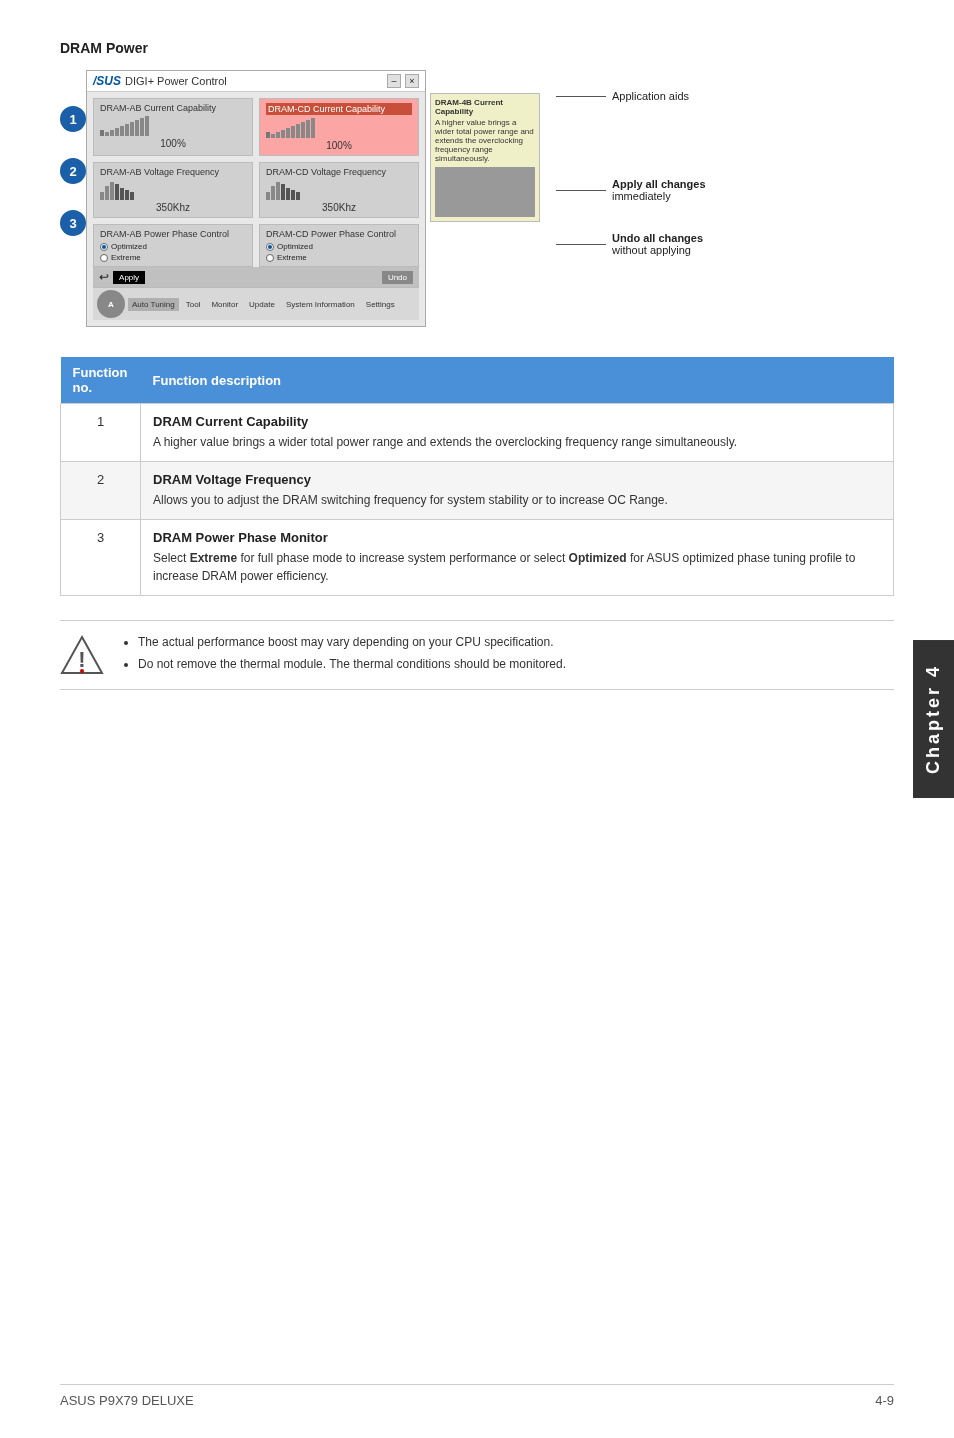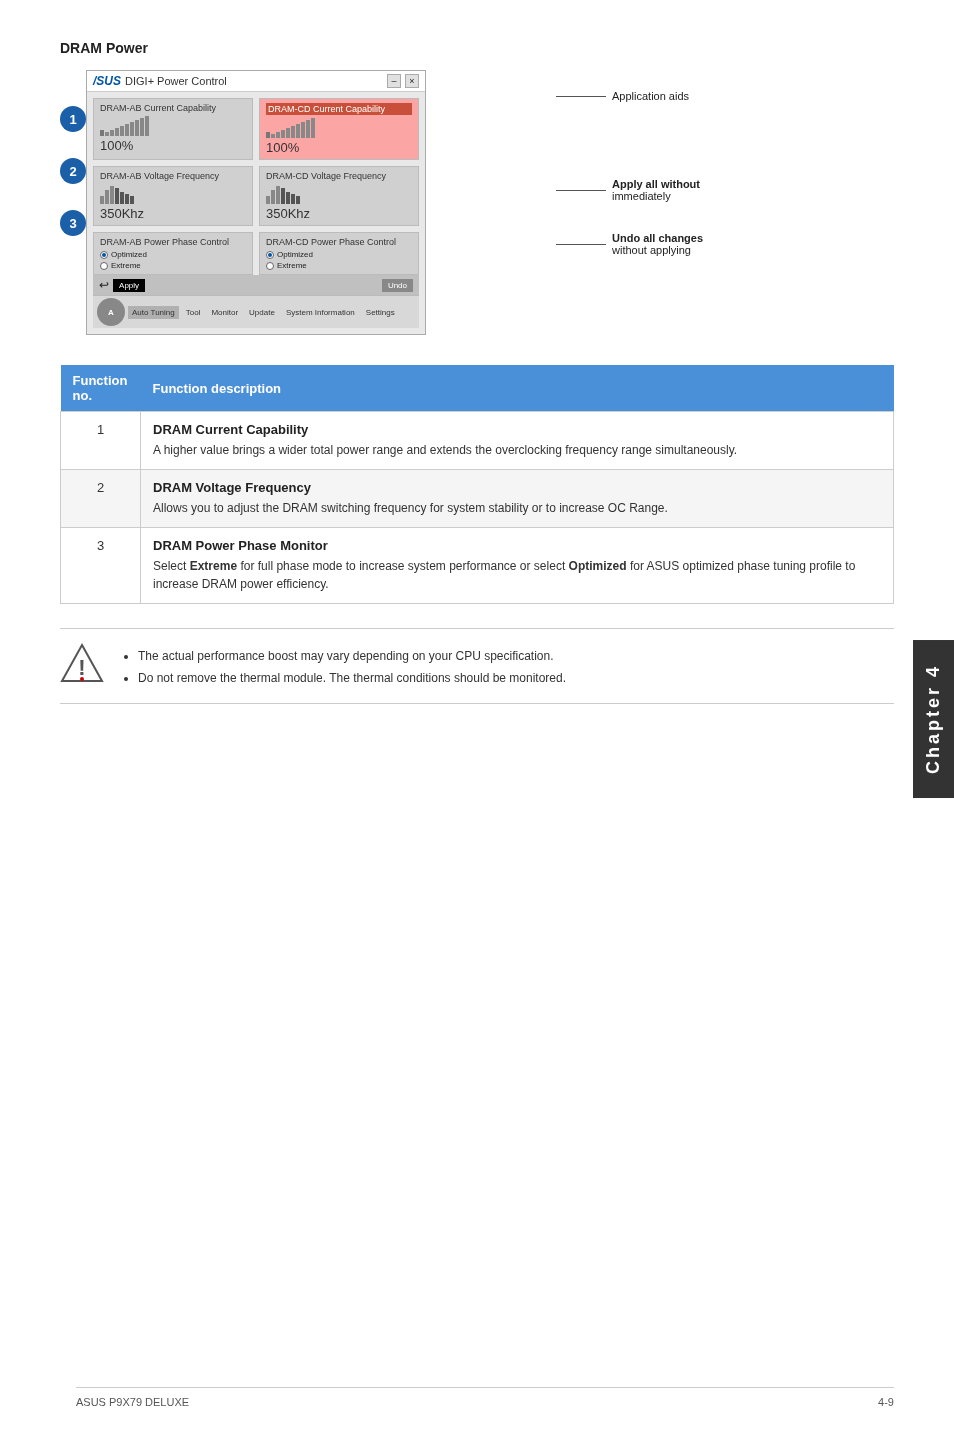--- a/index.html
+++ b/index.html
@@ -117,23 +117,23 @@
       align-items: flex-end;
       gap: 1px;
     }
 
     .bar-segment {
       width: 4px;
       background: #888;
     }
 
     .slider-value {
-      font-size: 13px;
-      color: #333;
-      text-align: left;
+      font-size: 10px;
+      color: #333;
+      text-align: center;
     }
 
     .dram-phase-row {
       display: flex;
       gap: 6px;
     }
 
     .phase-panel {
       background: #d0d0d0;
       border: 1px solid #bbb;
@@ -278,41 +278,40 @@
 
     .warning-icon {
       width: 44px;
       height: 44px;
       flex-shrink: 0;
     }
 
     .note-items {
       list-style: disc;
       padding-left: 18px;
-      margin-top: 6px;
     }
 
     .note-items li {
       font-size: 12px;
       color: #333;
       margin-bottom: 4px;
       line-height: 1.5;
     }
 
     
     .page-footer {
       position: absolute;
       bottom: 30px;
-      left: 76px;
+      left: 60px;
       right: 60px;
       display: flex;
       justify-content: space-between;
       border-top: 1px solid #ccc;
       padding-top: 8px;
-      font-size: 11px;
+      font-size: 13px;
       color: #555;
     }
 
     .ss-numbers {
       display: flex;
       flex-direction: column;
       gap: 0;
       padding-top: 36px;
     }
 
@@ -478,30 +477,36 @@
           </div>
           <div class="nav-item active">Auto Tuning</div>
           <div class="nav-item">Tool</div>
           <div class="nav-item">Monitor</div>
           <div class="nav-item">Update</div>
           <div class="nav-item">System Information</div>
           <div class="nav-item">Settings</div>
         </div>
       </div>
 
+      <div style="position:absolute;top:22px;right:-115px;width:110px;background:#f0f0c8;border:1px solid #bbb;padding:4px;font-size:8px;color:#333;z-index:10;">
+        <div style="font-weight:bold;margin-bottom:2px;">DRAM-4B Current Capability</div>
+        <div>A higher value brings a wider total power range and extends the overclocking frequency range simultaneously.</div>
+
+        <div style="width:100%;height:50px;background:#999;margin-top:4px;"></div>
+      </div>
     </div>
 
     <div style="margin-left:130px;display:flex;flex-direction:column;gap:16px;padding-top:20px;">
       <div style="display:flex;align-items:center;margin-bottom:60px;">
         <div style="width:50px;height:1px;background:#555;margin-right:6px;"></div>
         <span class="callout-label">Application aids</span>
       </div>
       <div style="display:flex;align-items:center;margin-bottom:14px;">
         <div style="width:50px;height:1px;background:#555;margin-right:6px;"></div>
-        <span class="callout-label"><strong>Apply all without</strong><br>immediately</span>
+        <span class="callout-label"><strong>Apply all changes</strong><br>immediately</span>
       </div>
       <div style="display:flex;align-items:center;">
         <div style="width:50px;height:1px;background:#555;margin-right:6px;"></div>
         <span class="callout-label"><strong>Undo all changes</strong><br>without applying</span>
       </div>
     </div>
   </div>
 
   <table class="func-table">
     <thead>

